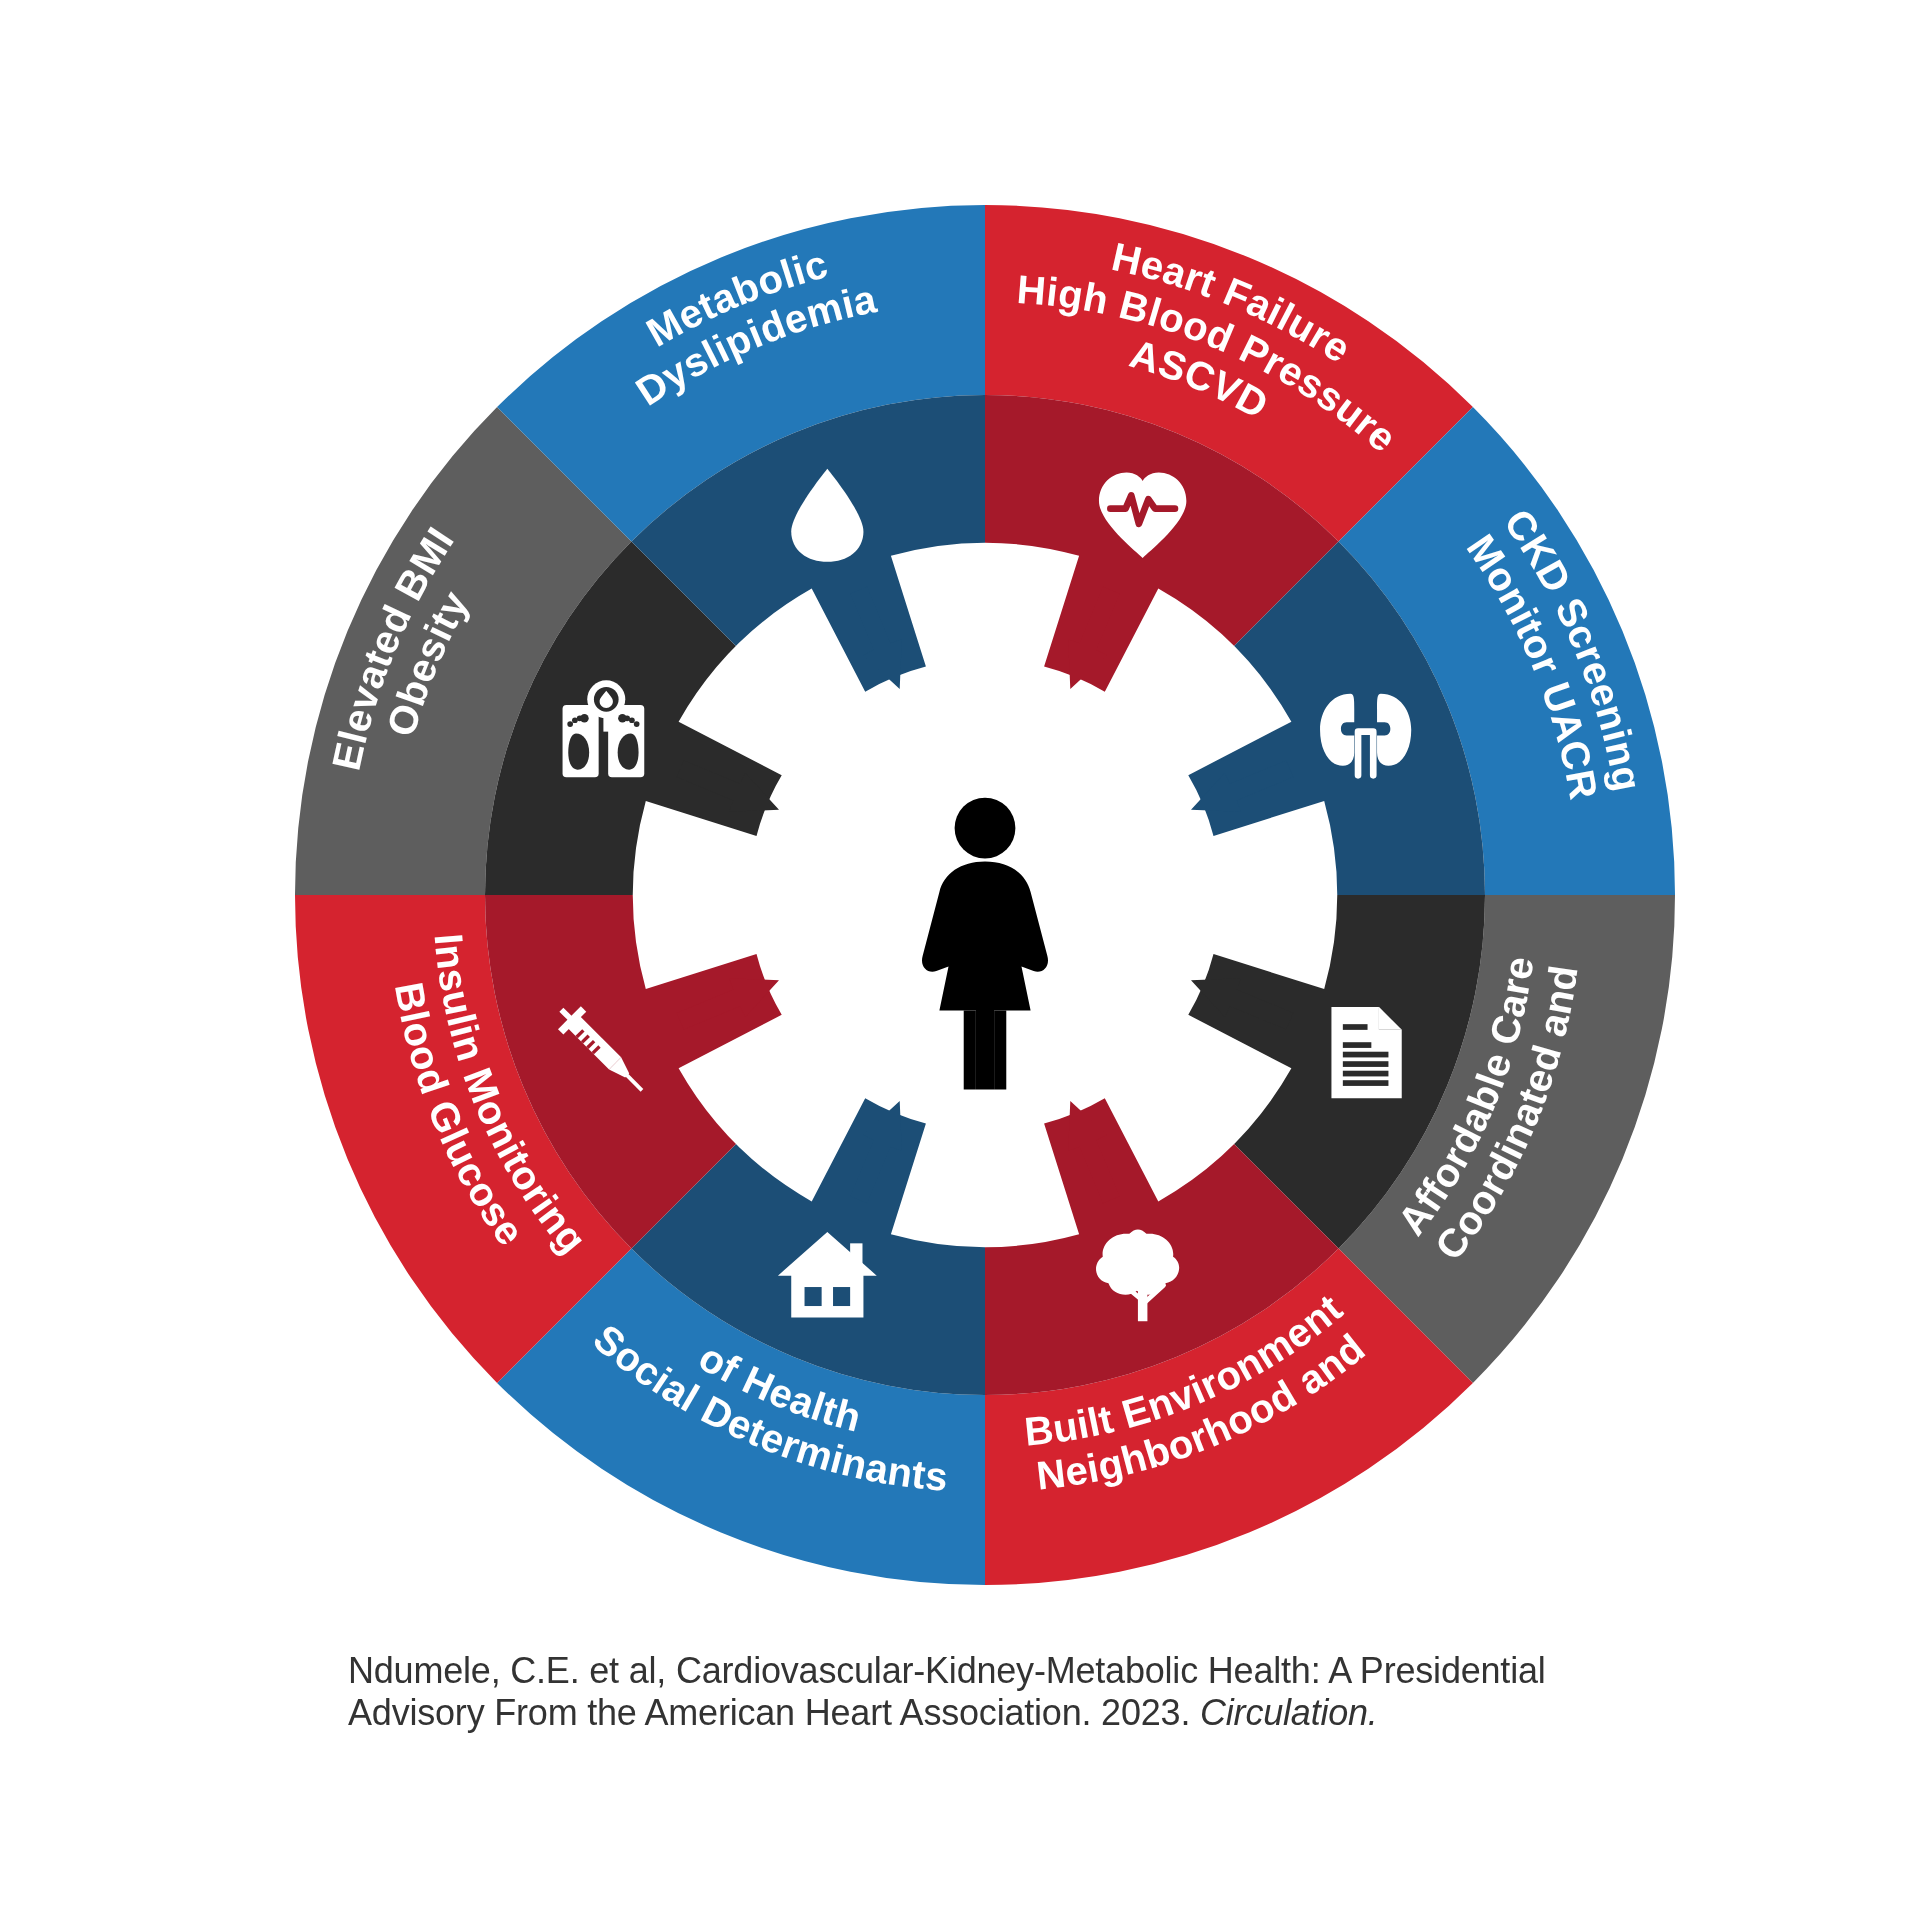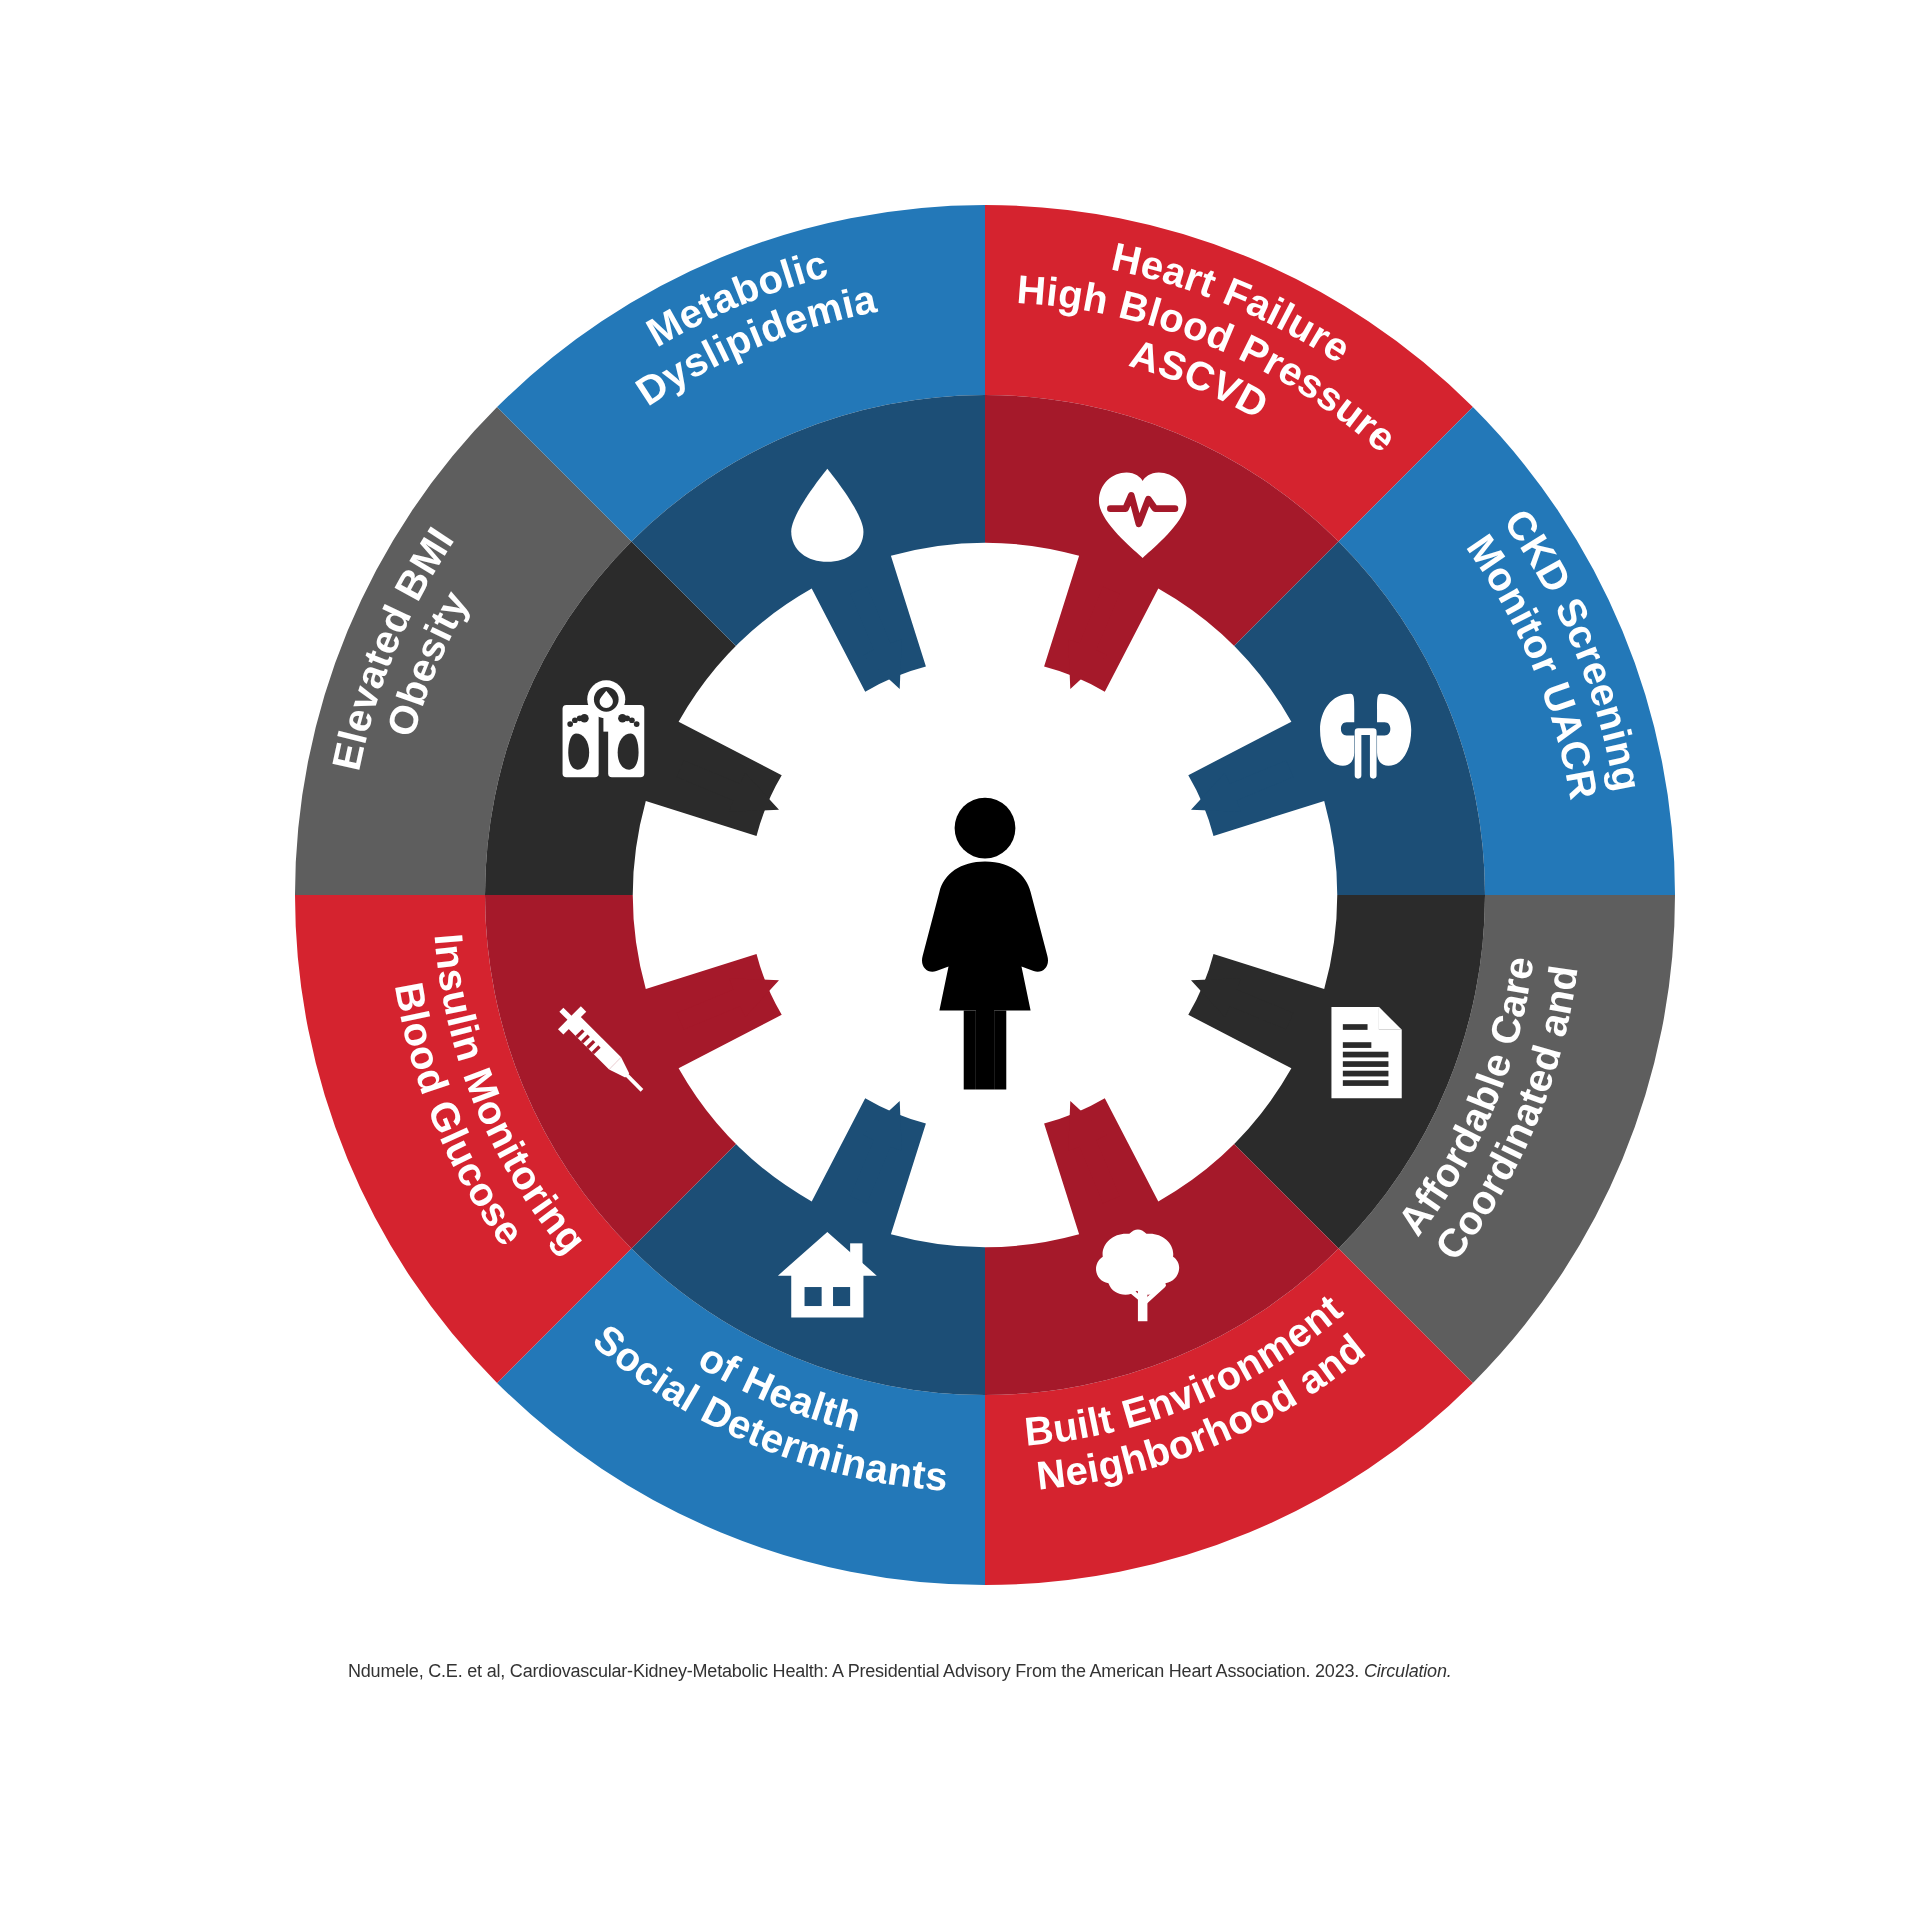--- a/index.html
+++ b/index.html
@@ -5,21 +5,21 @@
   html,body{margin:0;padding:0;background:#ffffff;}
   body{width:1920px;height:1920px;font-family:"Liberation Sans",sans-serif;overflow:hidden;}
   #stage{position:relative;width:1920px;height:1920px;background:#fff;}
   #wheel{position:absolute;left:0;top:0;}
   .caption{
     position:absolute;
     left:348px;
     top:1650px;
     width:1340px;
     font-family:"Liberation Sans",sans-serif;
-    font-size:18px;
+    font-size:36px;
     line-height:42px;
     color:#333333;
     letter-spacing:-0.2px;
   }
   .caption .ital{font-style:italic;}
 </style>
 </head>
 <body>
 
 <div id="stage">

